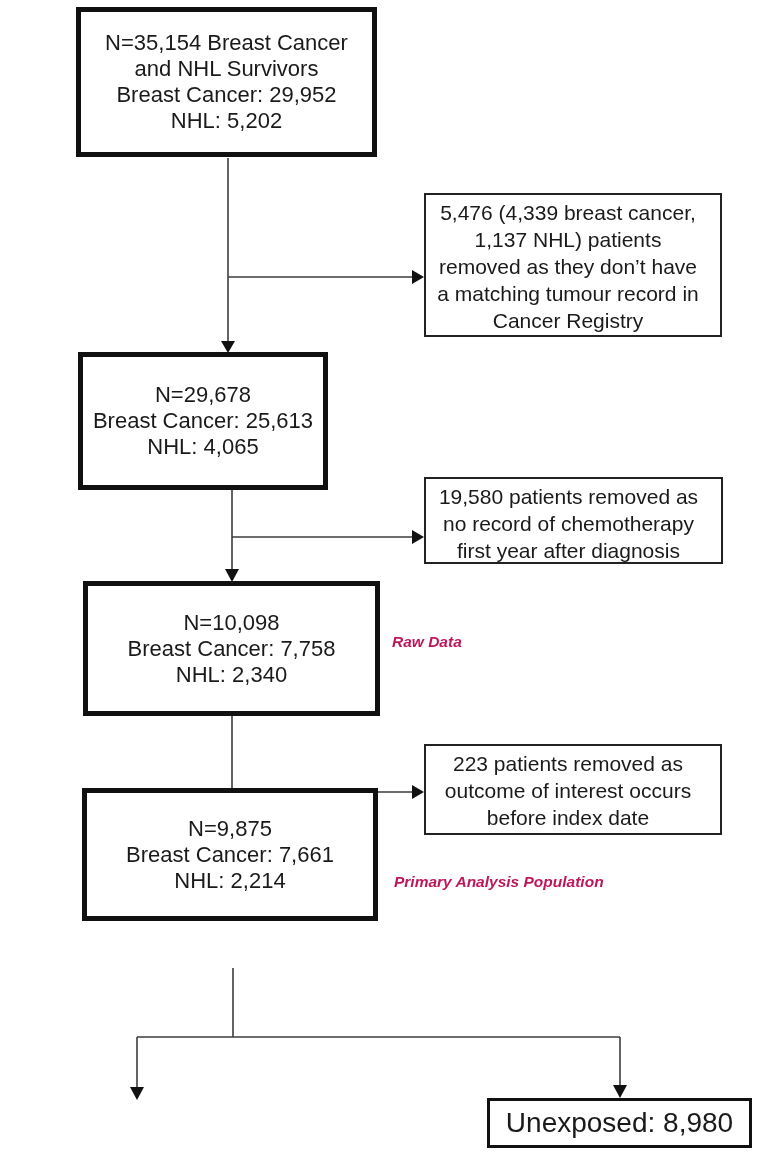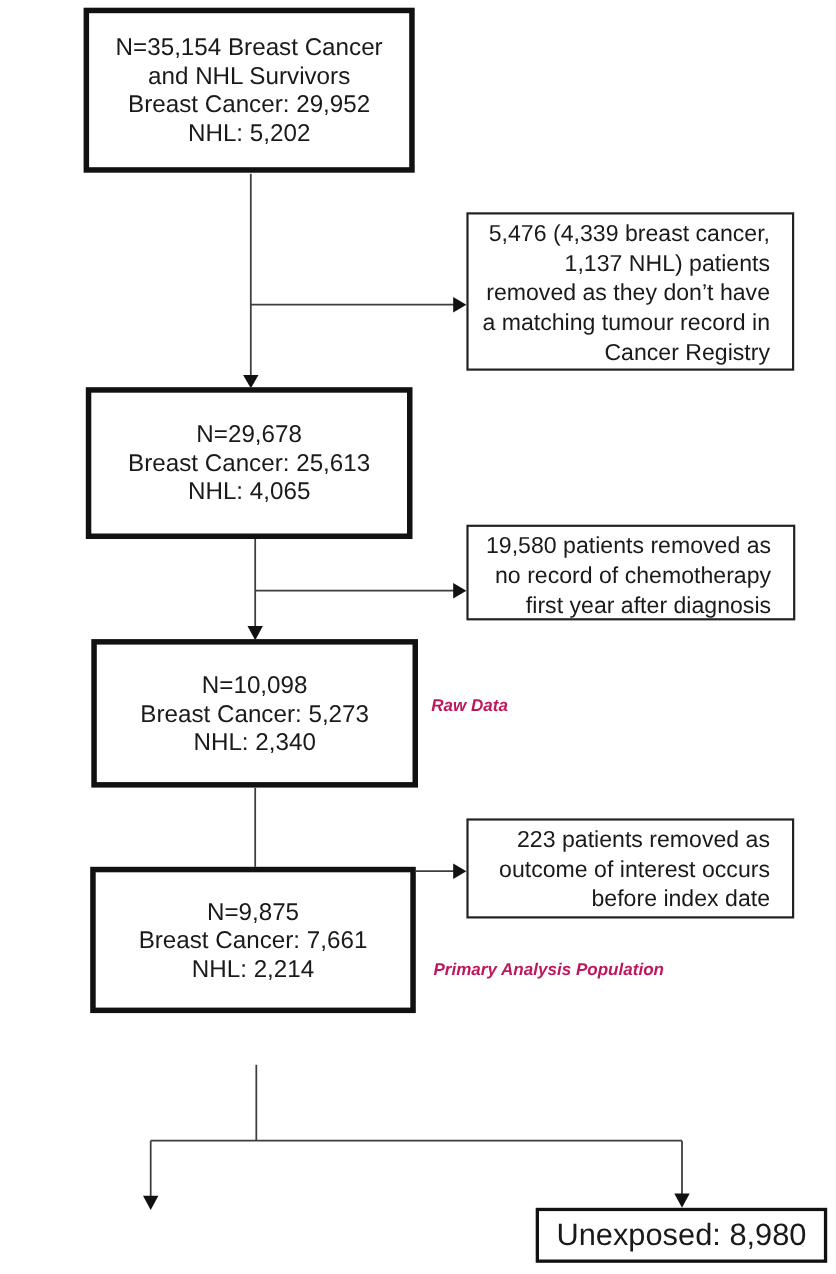--- a/index.html
+++ b/index.html
@@ -18,36 +18,36 @@
 
   .box { position: absolute; background: #ffffff; box-sizing: border-box; }
   .main-box {
     border: 5px solid #111111;
     display: flex; align-items: center; justify-content: center;
     text-align: center; font-size: 22px; line-height: 26px;
   }
   .side-box {
     border: 2px solid #222222;
     font-size: 21px; line-height: 27px;
-    padding: 4px 20px 0 10px; text-align: right;
+    padding: 4px 20px 0 10px; text-align: center;
   }
   .outcome-box {
     border: 3px solid #111111;
     display: flex; align-items: center; justify-content: center;
     font-size: 28px;
   }
   .annotation {
     position: absolute; font-style: italic; font-weight: 700;
     font-size: 15.5px; white-space: nowrap; color: #be185d;
   }
   .pre { white-space: pre-line; }
 
   #box-initial   { left: 76px;  top: 7px;    width: 301px; height: 150px; }
   #side-1        { left: 424px; top: 193px;  width: 298px; height: 144px; }
-  #box-matched   { left: 78px;  top: 352px;  width: 297px; height: 138px; }
+  #box-matched   { left: 78px;  top: 352px;  width: 250px; height: 138px; }
   #side-2        { left: 424px; top: 477px;  width: 299px; height: 87px;  }
   #box-raw       { left: 83px;  top: 581px;  width: 297px; height: 135px; }
   #ann-raw       { left: 392px; top: 633px; }
   #side-3        { left: 424px; top: 744px;  width: 298px; height: 91px;  }
   #box-primary   { left: 82px;  top: 788px;  width: 296px; height: 133px; }
   #ann-primary   { left: 394px; top: 873px; }
   #out-exposed   { left: 10px;  top: 1100px; width: 253px; height: 48px;  }
   #out-unexposed { left: 487px; top: 1098px; width: 265px; height: 50px;  }
 </style>
 </head>
@@ -105,21 +105,21 @@
   </div>
 
   <div class="box side-box" id="side-2">
     <div class="pre">19,580 patients removed as
 no record of chemotherapy
 first year after diagnosis</div>
   </div>
 
   <div class="box main-box" id="box-raw">
     <div class="pre">N=10,098
-Breast Cancer: 5,273
+Breast Cancer: 7,758
 NHL: 2,340</div>
   </div>
 
   <div class="annotation" id="ann-raw">Raw Data</div>
 
   <div class="box side-box" id="side-3">
     <div class="pre">223 patients removed as
 outcome of interest occurs
 before index date</div>
   </div>

